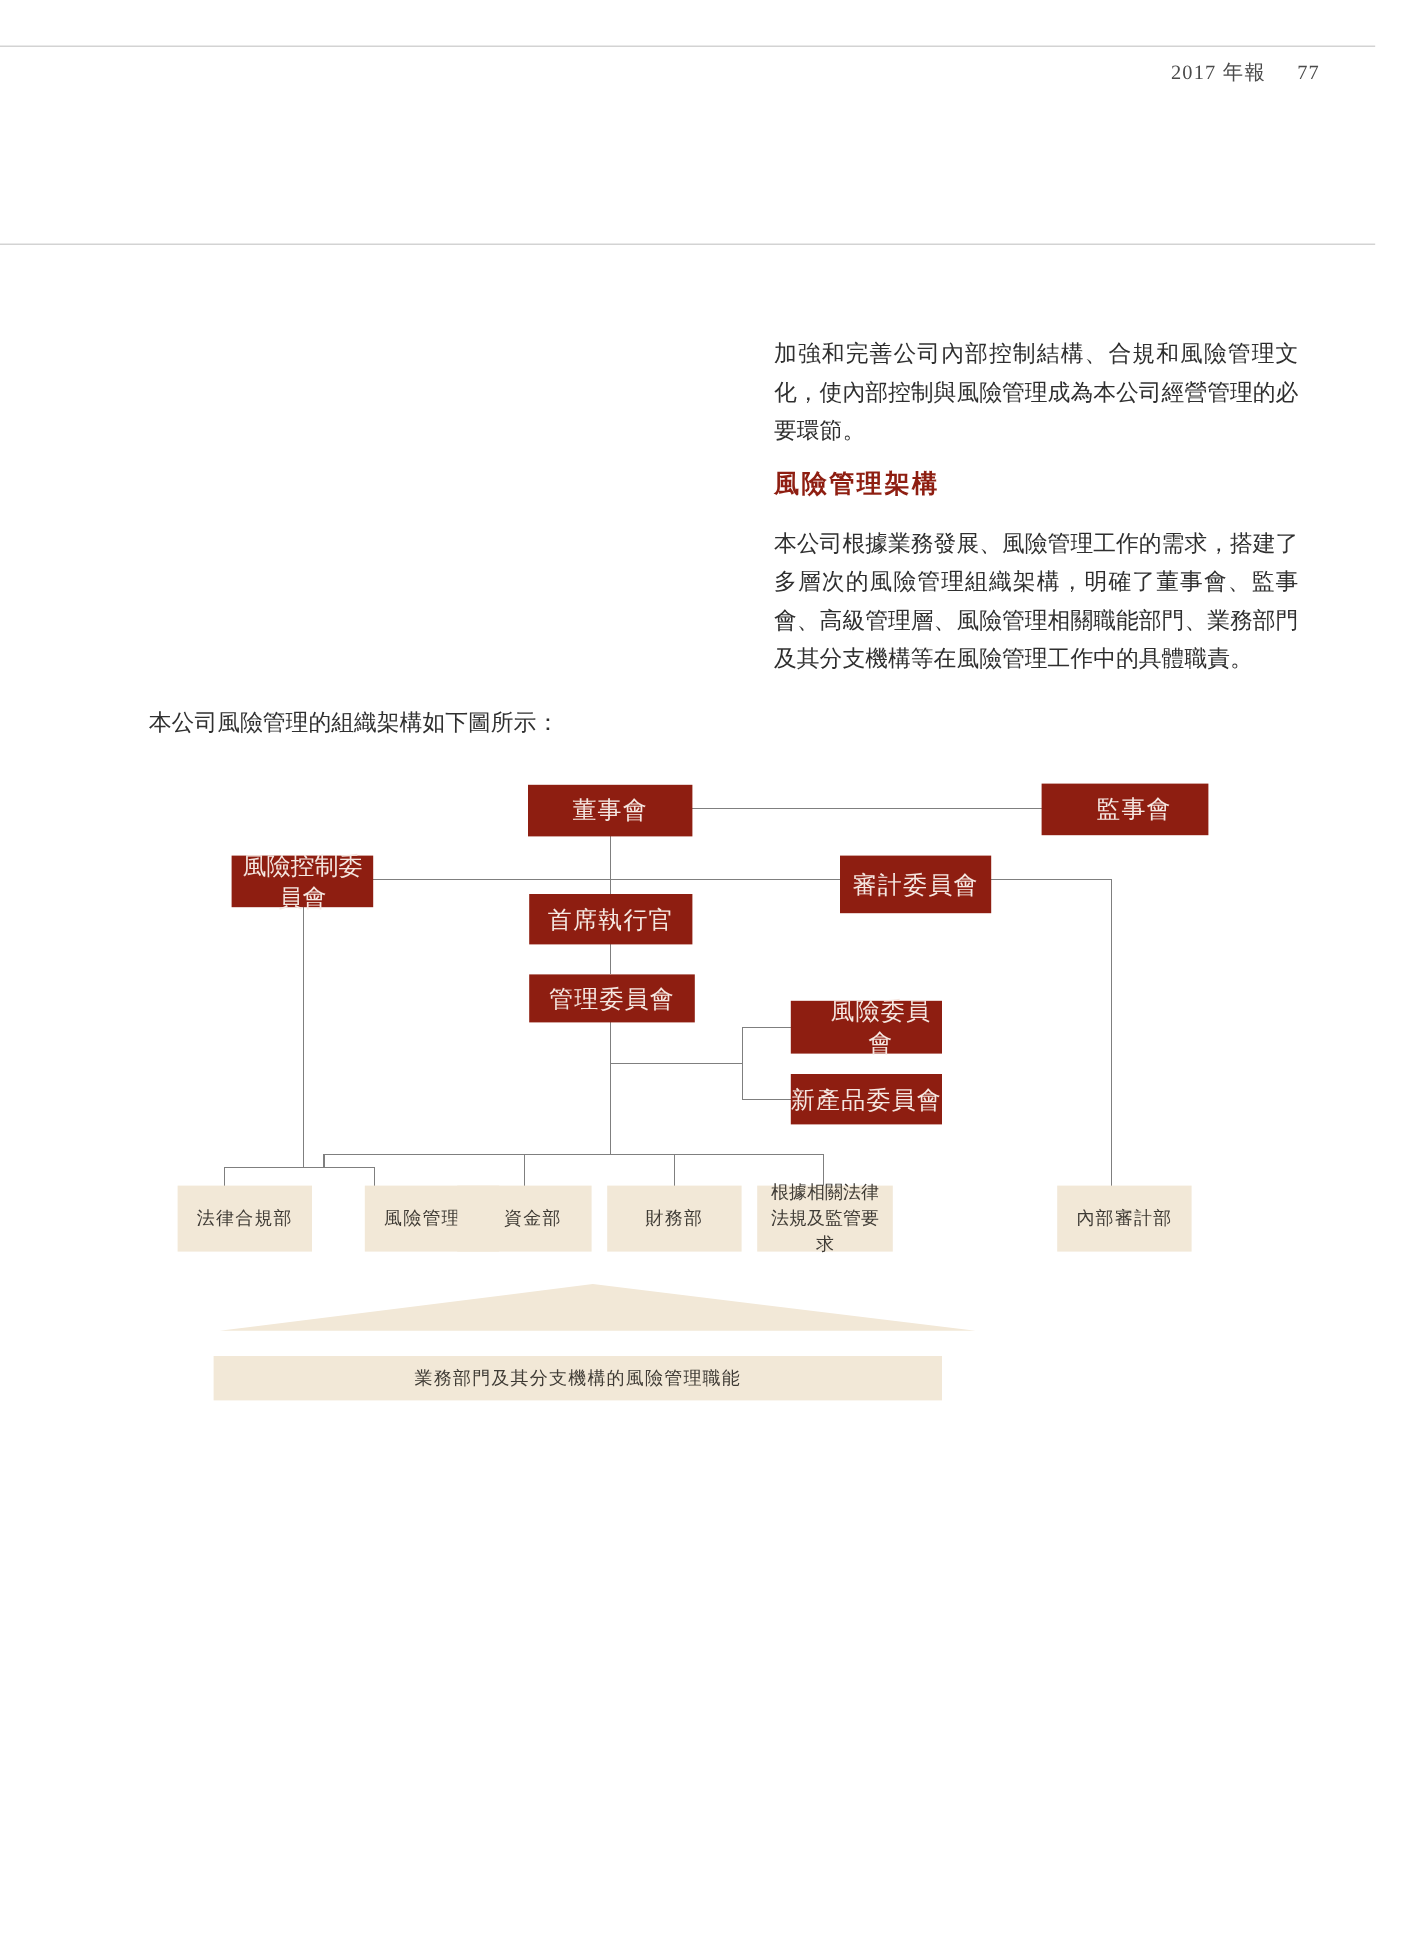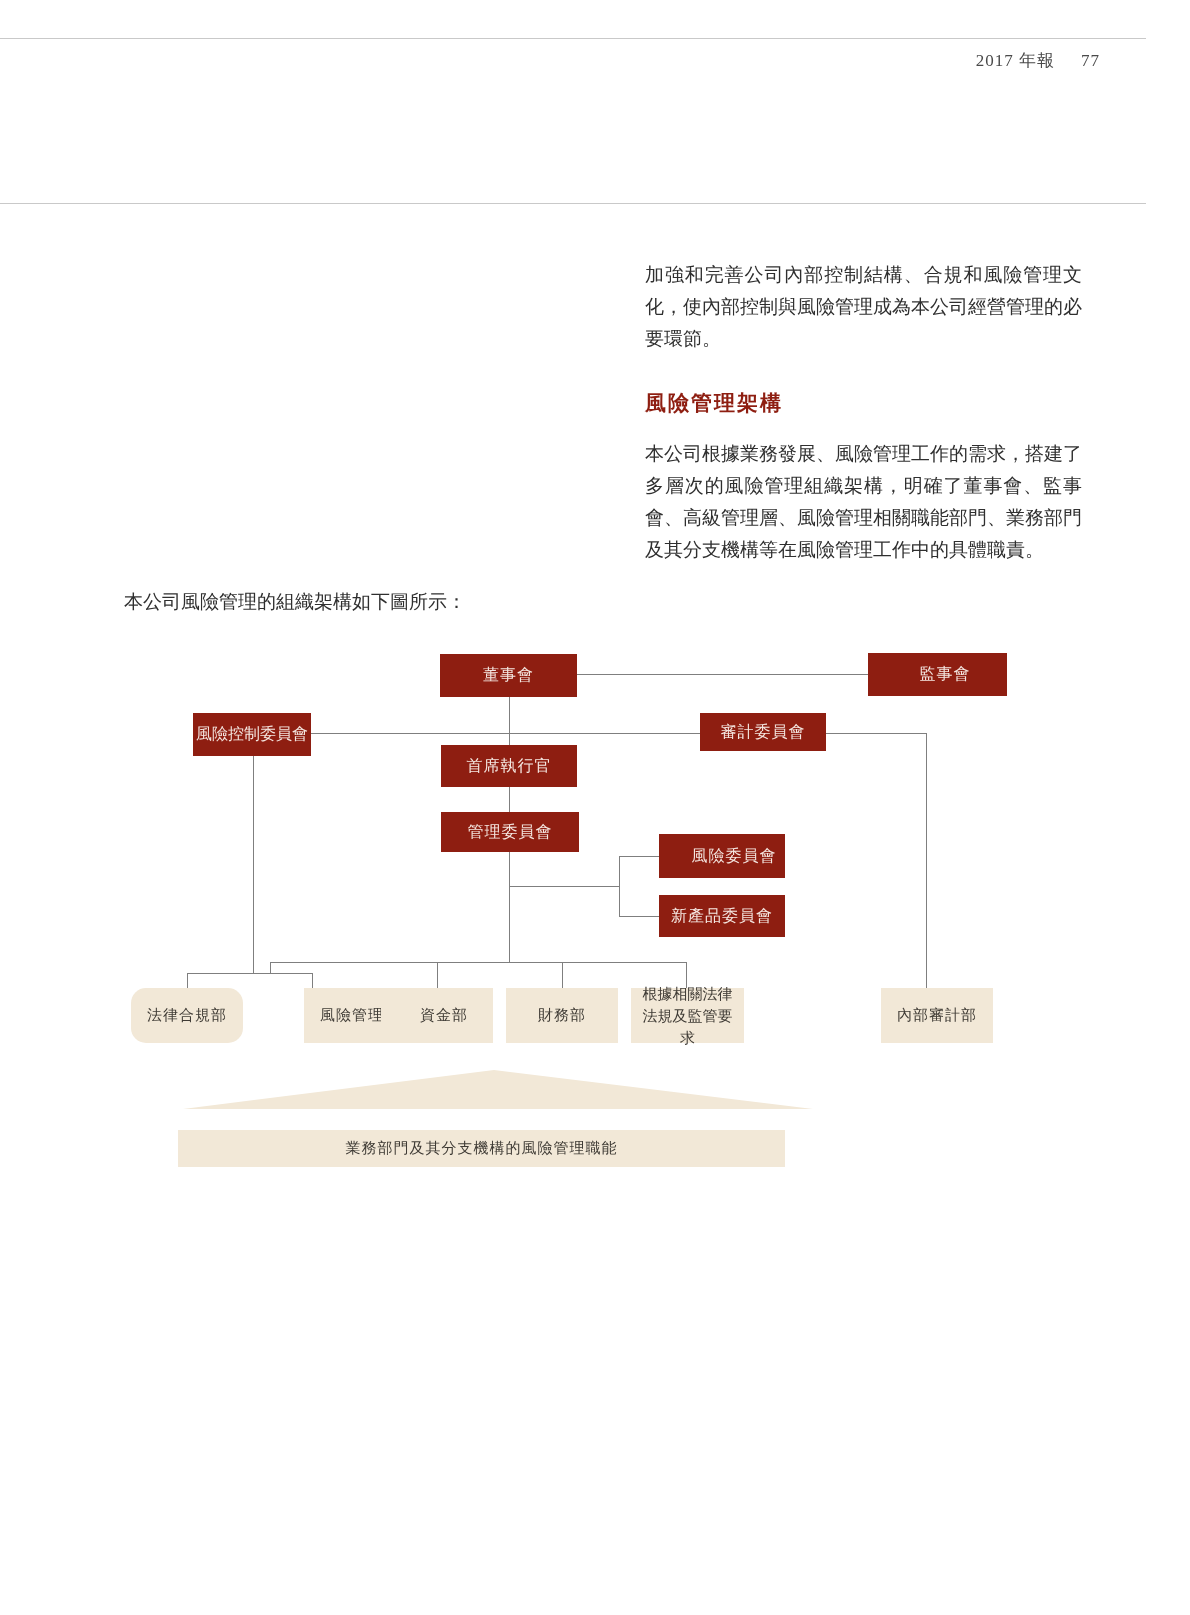--- a/index.html
+++ b/index.html
@@ -17,45 +17,45 @@
 
   .rule{position:absolute;left:0;height:1px;background:var(--rule);}
   #rule-top{top:38px;width:1146px;}
   #rule-mid{top:203px;width:1146px;}
 
   #header-meta{position:absolute;top:49px;right:90px;font-size:17px;color:#4A4A4A;letter-spacing:1px;}
   #header-meta .pagenum{margin-left:26px;}
 
   .para{position:absolute;width:437px;font-size:19px;line-height:32px;text-align:justify;color:var(--ink);}
   #para-left{left:124px;top:264px;}
-  #para-right-1{left:645px;top:259px;}
+  #para-right-1{left:645px;top:280px;}
   #para-right-2{left:645px;top:438px;}
   #section-heading{position:absolute;left:645px;top:389px;font-size:21px;font-weight:bold;color:var(--red);letter-spacing:2px;}
   #chart-caption{position:absolute;left:124px;top:589px;font-size:19px;color:var(--ink);}
 
   #org-chart{position:absolute;left:0;top:620px;width:1190px;height:560px;}
   #connector-svg{position:absolute;left:0;top:0;}
   #connector-svg path{stroke:var(--line);stroke-width:1;fill:none;shape-rendering:crispEdges;}
   #connector-svg polygon{fill:var(--beige);stroke:none;}
 
   .node{position:absolute;display:flex;align-items:center;justify-content:center;text-align:center;}
-  .node-red{background:var(--red);color:#F5E7E1;font-size:16px;letter-spacing:1px;}
+  .node-red{background:var(--red);color:#F5E7E1;font-size:20px;letter-spacing:1px;}
   .node-beige{background:var(--beige);color:var(--beige-ink);font-size:15px;letter-spacing:1px;}
   .node-beige .wrap2{display:block;width:96px;line-height:22px;letter-spacing:0;}
 
   #node-board{left:440px;top:34px;width:137px;height:43px;}
   #node-supervisory{left:868px;top:33px;width:139px;height:43px;padding-left:15px;}
   #node-risk-control{left:193px;top:93px;width:118px;height:43px;letter-spacing:0;}
-  #node-audit{left:700px;top:93px;width:126px;height:38px;}
+  #node-audit{left:700px;top:93px;width:126px;height:48px;}
   #node-ceo{left:441px;top:125px;width:136px;height:42px;}
   #node-mgmt{left:441px;top:192px;width:138px;height:40px;}
   #node-risk-cmte{left:659px;top:214px;width:126px;height:44px;padding-left:24px;}
   #node-new-product{left:659px;top:275px;width:126px;height:42px;}
 
-  #node-legal{left:131px;top:368px;width:112px;height:55px;border-radius:15px;}
+  #node-legal{left:148px;top:368px;width:112px;height:55px;}
   #node-risk-dept{left:256px;top:368px;width:112px;height:55px;margin-left:48px;}
   #node-treasury{left:381px;top:368px;width:112px;height:55px;padding-left:14px;}
   #node-finance{left:506px;top:368px;width:112px;height:55px;}
   #node-other{left:631px;top:368px;width:113px;height:55px;}
   #node-internal-audit{left:881px;top:368px;width:112px;height:55px;}
 
   #node-business{left:178px;top:510px;width:607px;height:37px;font-size:15px;}
 </style>
 </head>
 <body>

